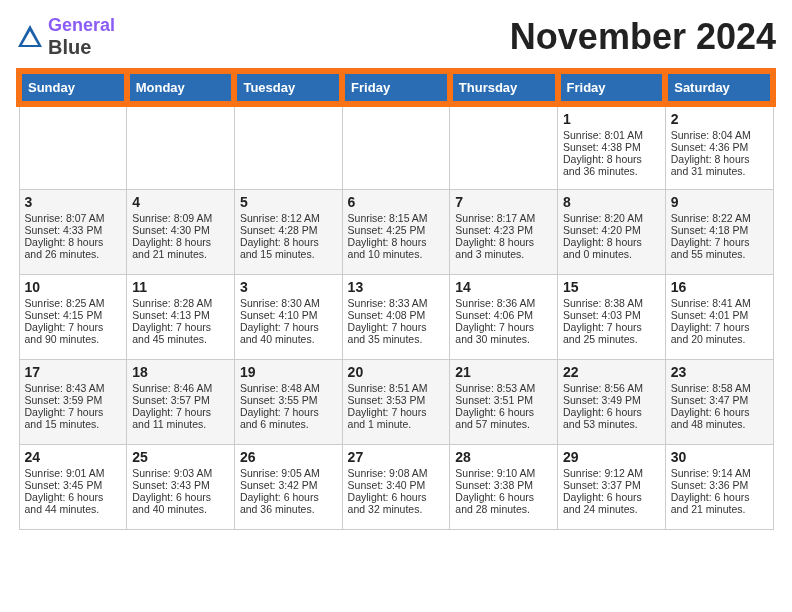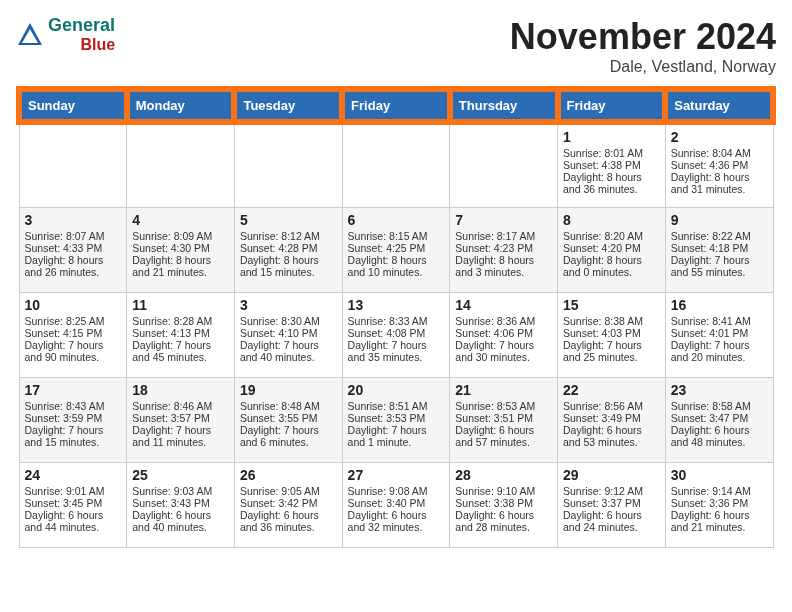--- a/index.html
+++ b/index.html
@@ -21,27 +21,26 @@
       align-items: center;
     }
     .logo-text {
       display: flex;
       flex-direction: column;
       line-height: 1.1;
     }
     .logo-general {
       font-size: 18px;
       font-weight: bold;
-      color: #0f766e;
+      color: #8b5cf6;
     }
     .logo-blue {
-      font-size: 16px;
-      font-weight: bold;
-      color: #b91c1c;
-      text-align: right;
+      font-size: 20px;
+      font-weight: bold;
+      color: #404040;
     }
     .logo-icon {
       width: 28px;
       height: 28px;
       margin-right: 4px;
     }
     .title-block {
       text-align: right;
     }
     .month-year {
@@ -100,21 +99,20 @@
       <polygon points="14,2 26,24 2,24" fill="#1a5fa8"></polygon>
       <polygon points="14,8 22,22 6,22" fill="#fff"></polygon>
     </svg>
     <div class="logo-text">
       <span class="logo-general">General</span>
       <span class="logo-blue">Blue</span>
     </div>
   </div>
   <div class="title-block">
     <div class="month-year">November 2024</div>
-    <div class="location">Dale, Vestland, Norway</div>
   </div>
 </div>
 
 <table>
   <thead>
     <tr>
     <th>Sunday</th>
         <th>Monday</th>
         <th>Tuesday</th>
         <th>Friday</th>

